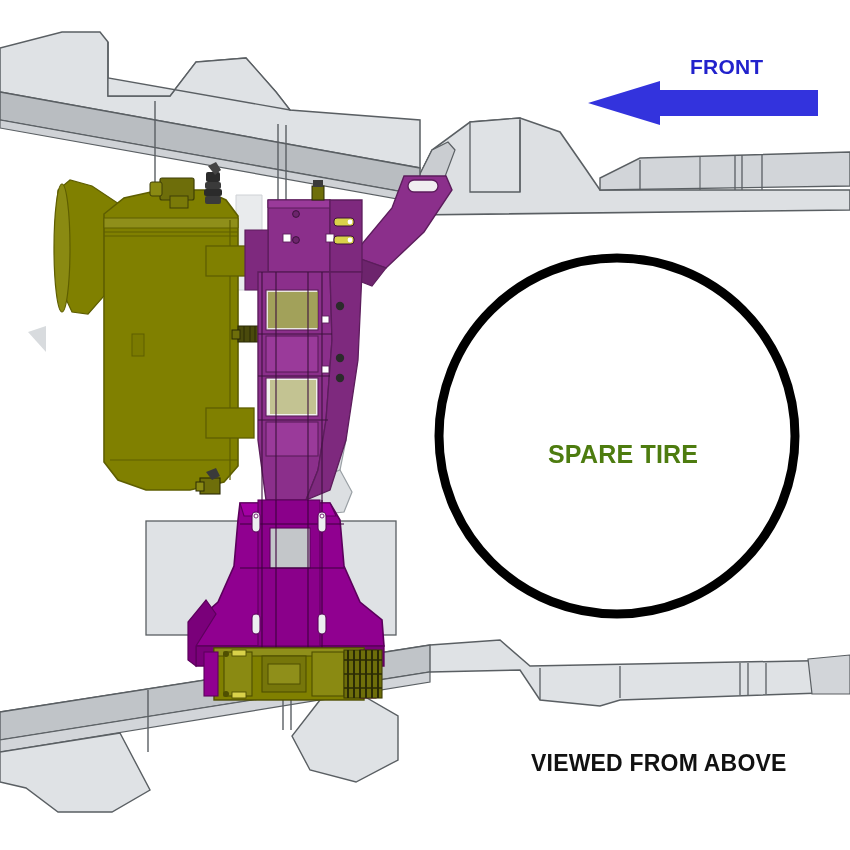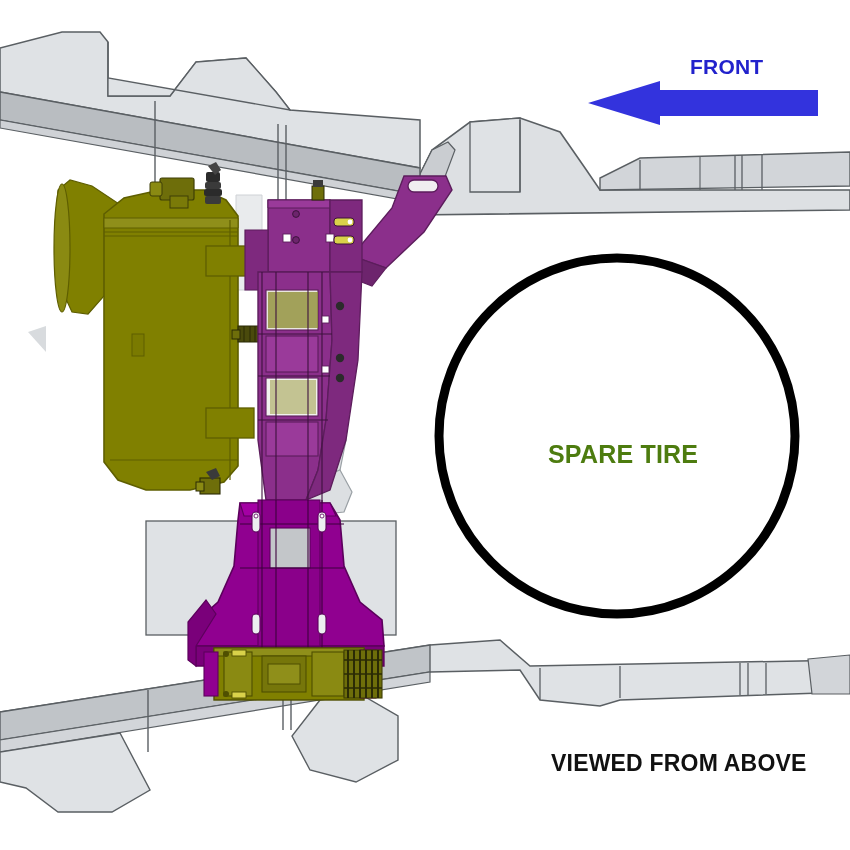--- a/index.html
+++ b/index.html
@@ -2,21 +2,21 @@
 <html><head>
 <meta charset="utf-8">
 <style>
   html,body{margin:0;padding:0;background:#fff;}
   body{width:850px;height:850px;font-family:"Liberation Sans",sans-serif;overflow:hidden;}
   #stage{position:relative;width:850px;height:850px;background:#ffffff;}
   #stage svg{position:absolute;left:0;top:0;}
   .lbl{position:absolute;font-weight:bold;letter-spacing:.2px;white-space:nowrap;}
   #front-label{color:#2222CC;font-size:21px;left:690px;top:55px;}
   #spare-label{color:#4d7c0f;font-size:25px;left:548px;top:440px;}
-  #viewed-label{color:#111111;font-size:23px;left:531px;top:750px;margin-left:20px;}
+  #viewed-label{color:#111111;font-size:23px;left:531px;top:750px;}
 </style>
 </head>
 <body>
 
 <div id="stage">
 
   <svg width="850" height="850" viewBox="0 0 850 850">
     <defs>
       <clipPath id="pageclip">
           <rect x="0" y="0" width="850" height="850"></rect>

